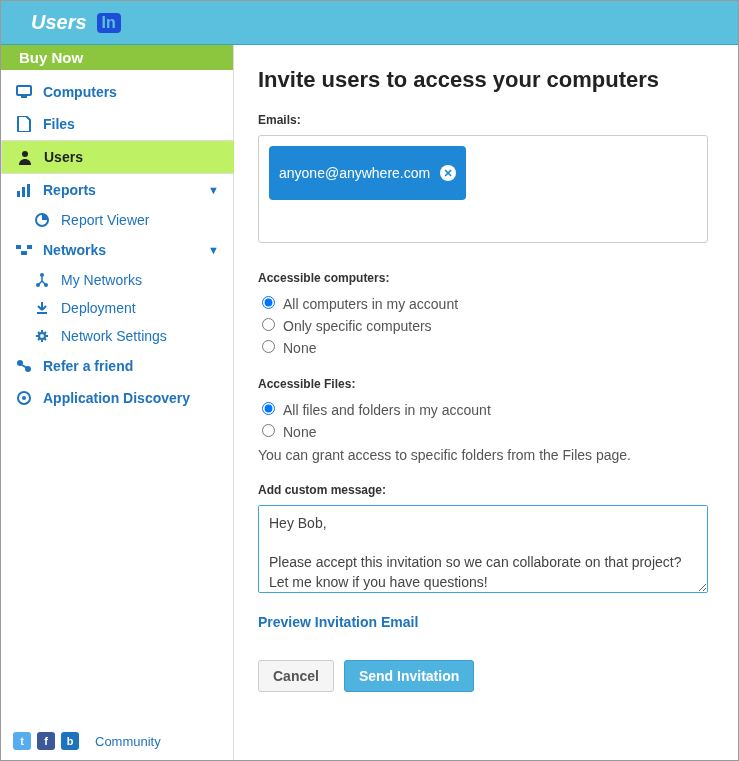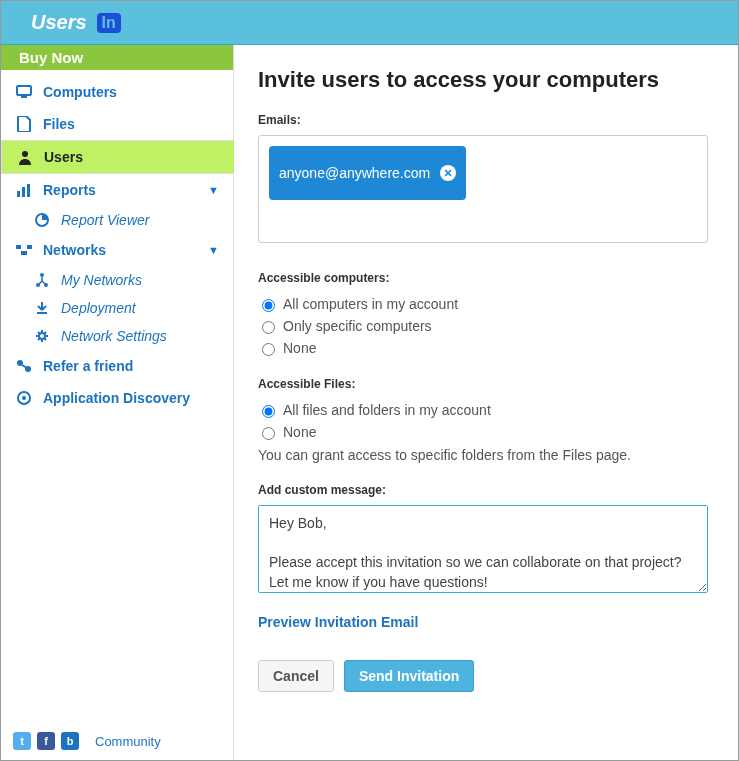--- a/index.html
+++ b/index.html
@@ -9,36 +9,36 @@
     .logo { color: #fff; font-style: italic; font-weight: bold; font-size: 20px; display: flex; align-items: center; }
     .logo .in-badge { background: #1d4ed8; color: #5bc0de; border-radius: 4px; padding: 1px 5px; margin-left: 10px; font-style: normal; font-size: 16px; }
     .body { flex: 1; display: flex; overflow: hidden; }
     .sidebar { width: 233px; background: #fff; border-right: 1px solid #ddd; display: flex; flex-direction: column; }
     .buy-now { background: #8cc63f; color: #fff; font-weight: bold; padding: 4px 18px; font-size: 15px; cursor: pointer; }
     .nav { flex: 1; padding-top: 6px; }
     .nav-item { display: flex; align-items: center; padding: 8px 14px; color: #1e73be; font-weight: bold; font-size: 14px; cursor: pointer; position: relative; }
     .nav-item.active { color: #222; border: 1px solid #ddd; border-right: none; background: #bef264; margin-right: -1px; }
     .nav-item .chev { margin-left: auto; color: #1e73be; font-size: 11px; }
     .nav-icon { width: 18px; display: inline-flex; justify-content: center; margin-right: 10px; }
-    .sub-item { display: flex; align-items: center; padding: 6px 14px 6px 32px; color: #1e73be; font-size: 14px; cursor: pointer; font-style: italic; }
+    .sub-item { display: flex; align-items: center; padding: 6px 14px 6px 32px; color: #1e73be; font-size: 14px; cursor: pointer; }
     .sub-item .sub-icon { width: 18px; display: inline-flex; justify-content: center; margin-right: 10px; color: #1e73be; }
     .sidebar-footer { padding: 10px 12px; display: flex; align-items: center; gap: 6px; font-size: 13px; }
     .sidebar-footer .social-icon { width: 18px; height: 18px; border-radius: 3px; display: inline-flex; align-items: center; justify-content: center; color: #fff; font-weight: bold; font-size: 11px; cursor: pointer; }
     .tw { background: #55acee; }
     .fb { background: #3b5998; }
     .lb { background: #1e73be; }
     .community-link { color: #1e73be; margin-left: 10px; cursor: pointer; }
     .main { flex: 1; padding: 22px 30px 20px 24px; overflow-y: auto; }
     .main h1 { font-size: 22px; font-weight: bold; color: #222; margin-bottom: 20px; }
     .section-label { font-weight: bold; font-size: 12px; margin-bottom: 8px; }
     .emails-box { border: 1px solid #ccc; border-radius: 3px; min-height: 108px; padding: 10px; margin-bottom: 28px; }
     .email-chip { display: inline-flex; align-items: center; background: #1e88d6; color: #fff; border-radius: 4px; padding: 19px 10px; font-size: 14px; gap: 10px; }
     .chip-close { background: #fff; color: #1e88d6; border-radius: 50%; width: 16px; height: 16px; display: inline-flex; align-items: center; justify-content: center; font-size: 11px; font-weight: bold; cursor: pointer; }
     .radio-group { margin: 6px 0 18px 0; }
-    .radio-row { display: flex; align-items: flex-end; gap: 8px; padding: 3px 0; color: #555; font-size: 14px; }
+    .radio-row { display: flex; align-items: flex-start; gap: 8px; padding: 3px 0; color: #555; font-size: 14px; }
     .radio-row input { cursor: pointer; margin-left: 4px; }
     .hint { color: #555; font-size: 14px; margin-bottom: 20px; }
     .msg-area { width: 100%; height: 88px; border: 1px solid #3aa6dd; border-radius: 2px; padding: 8px 10px; font-family: Arial; font-size: 14px; color: #444; resize: both; outline: none; margin-bottom: 18px; line-height: 1.4; }
     .preview-link { color: #1e73be; font-weight: bold; font-size: 14px; cursor: pointer; display: inline-block; margin-bottom: 30px; }
     .actions { display: flex; gap: 10px; }
     .btn { border-radius: 3px; padding: 7px 14px; font-size: 14px; font-weight: bold; cursor: pointer; border: 1px solid #ccc; }
     .btn-primary { background: #4fb3e0; color: #fff; border-color: #3a9fd0; }
     .btn-secondary { background: #f5f5f5; color: #555; }
     svg { display: block; }
   </style>

